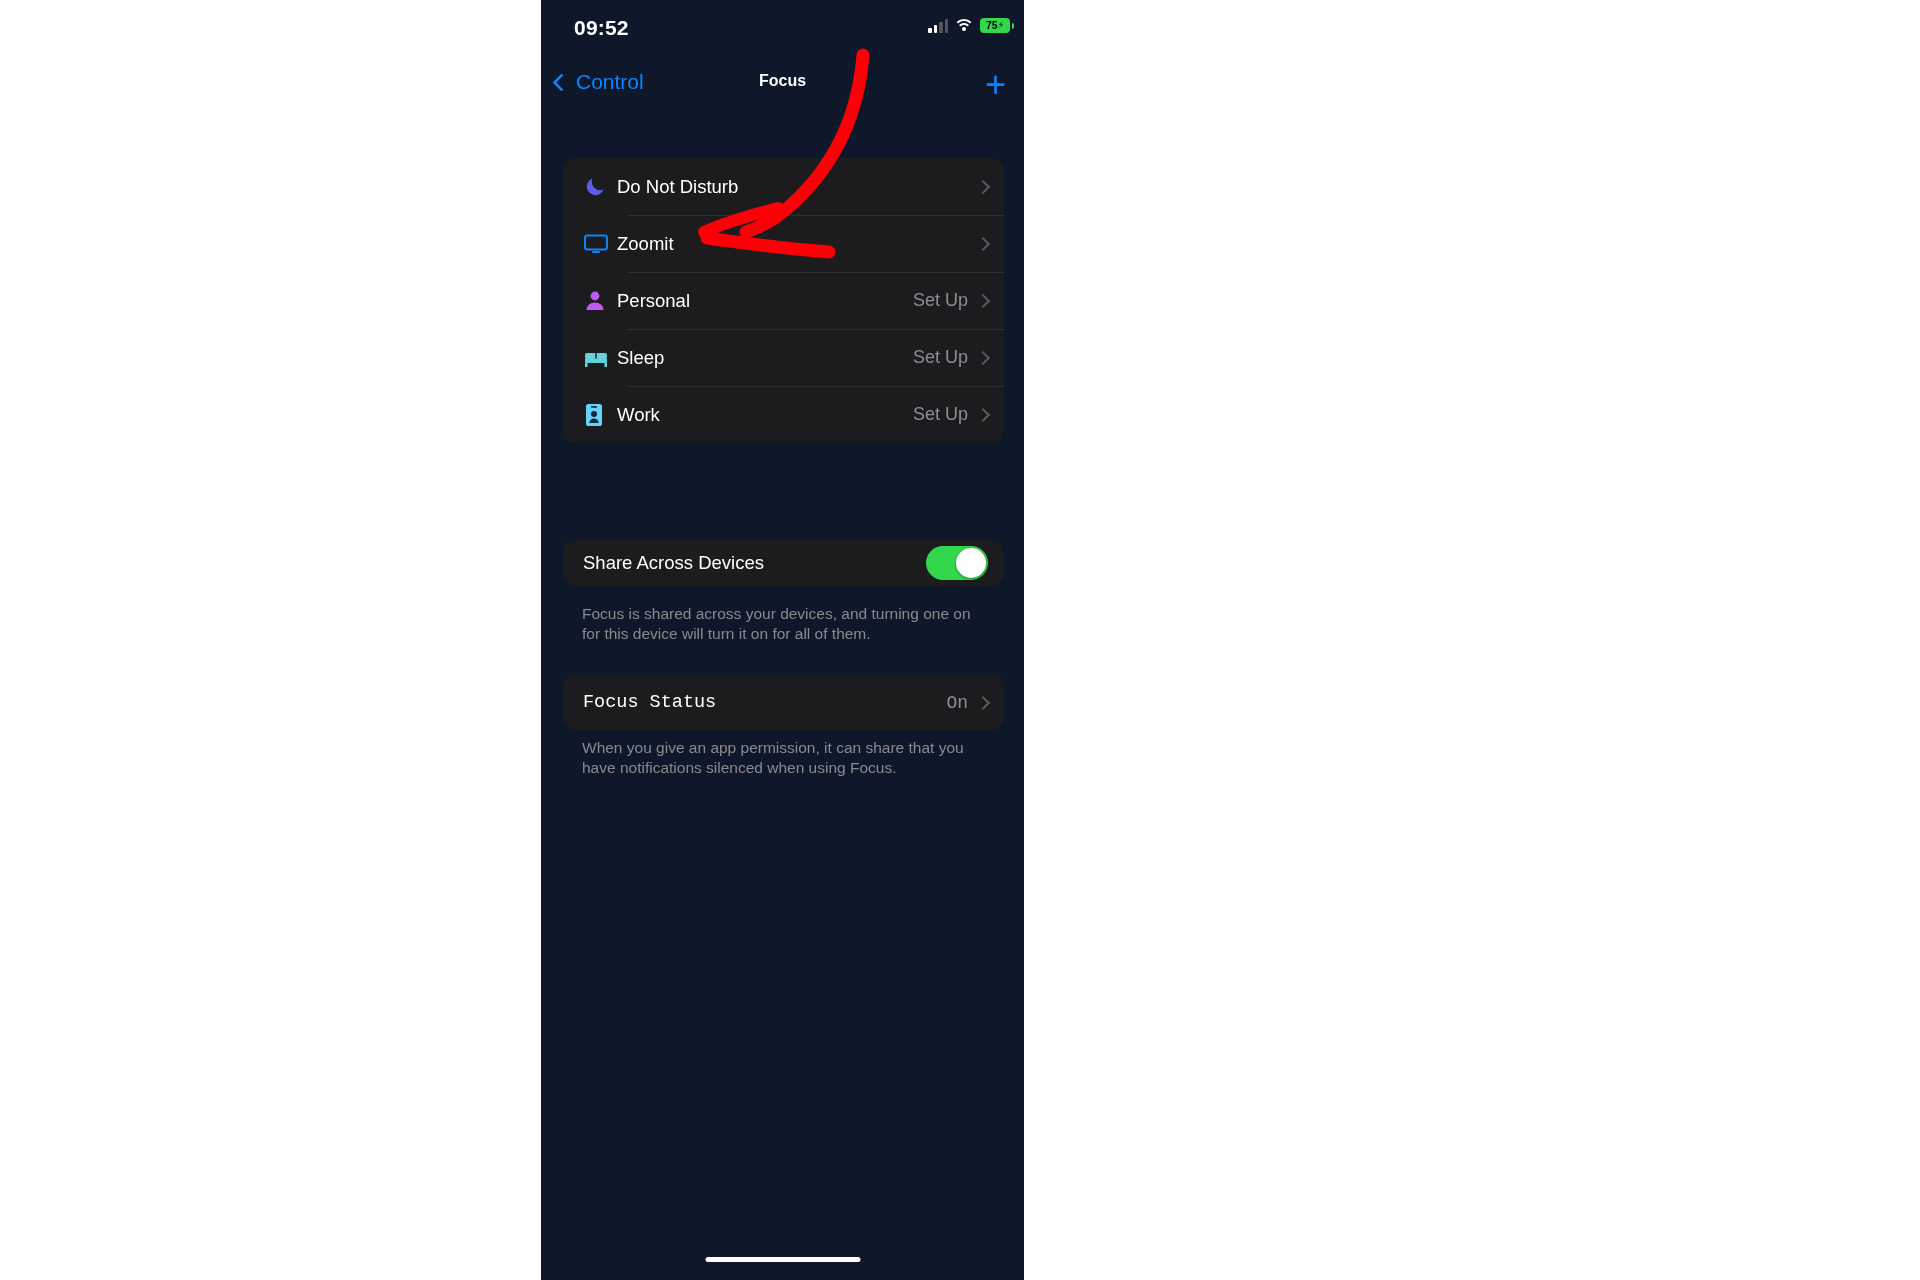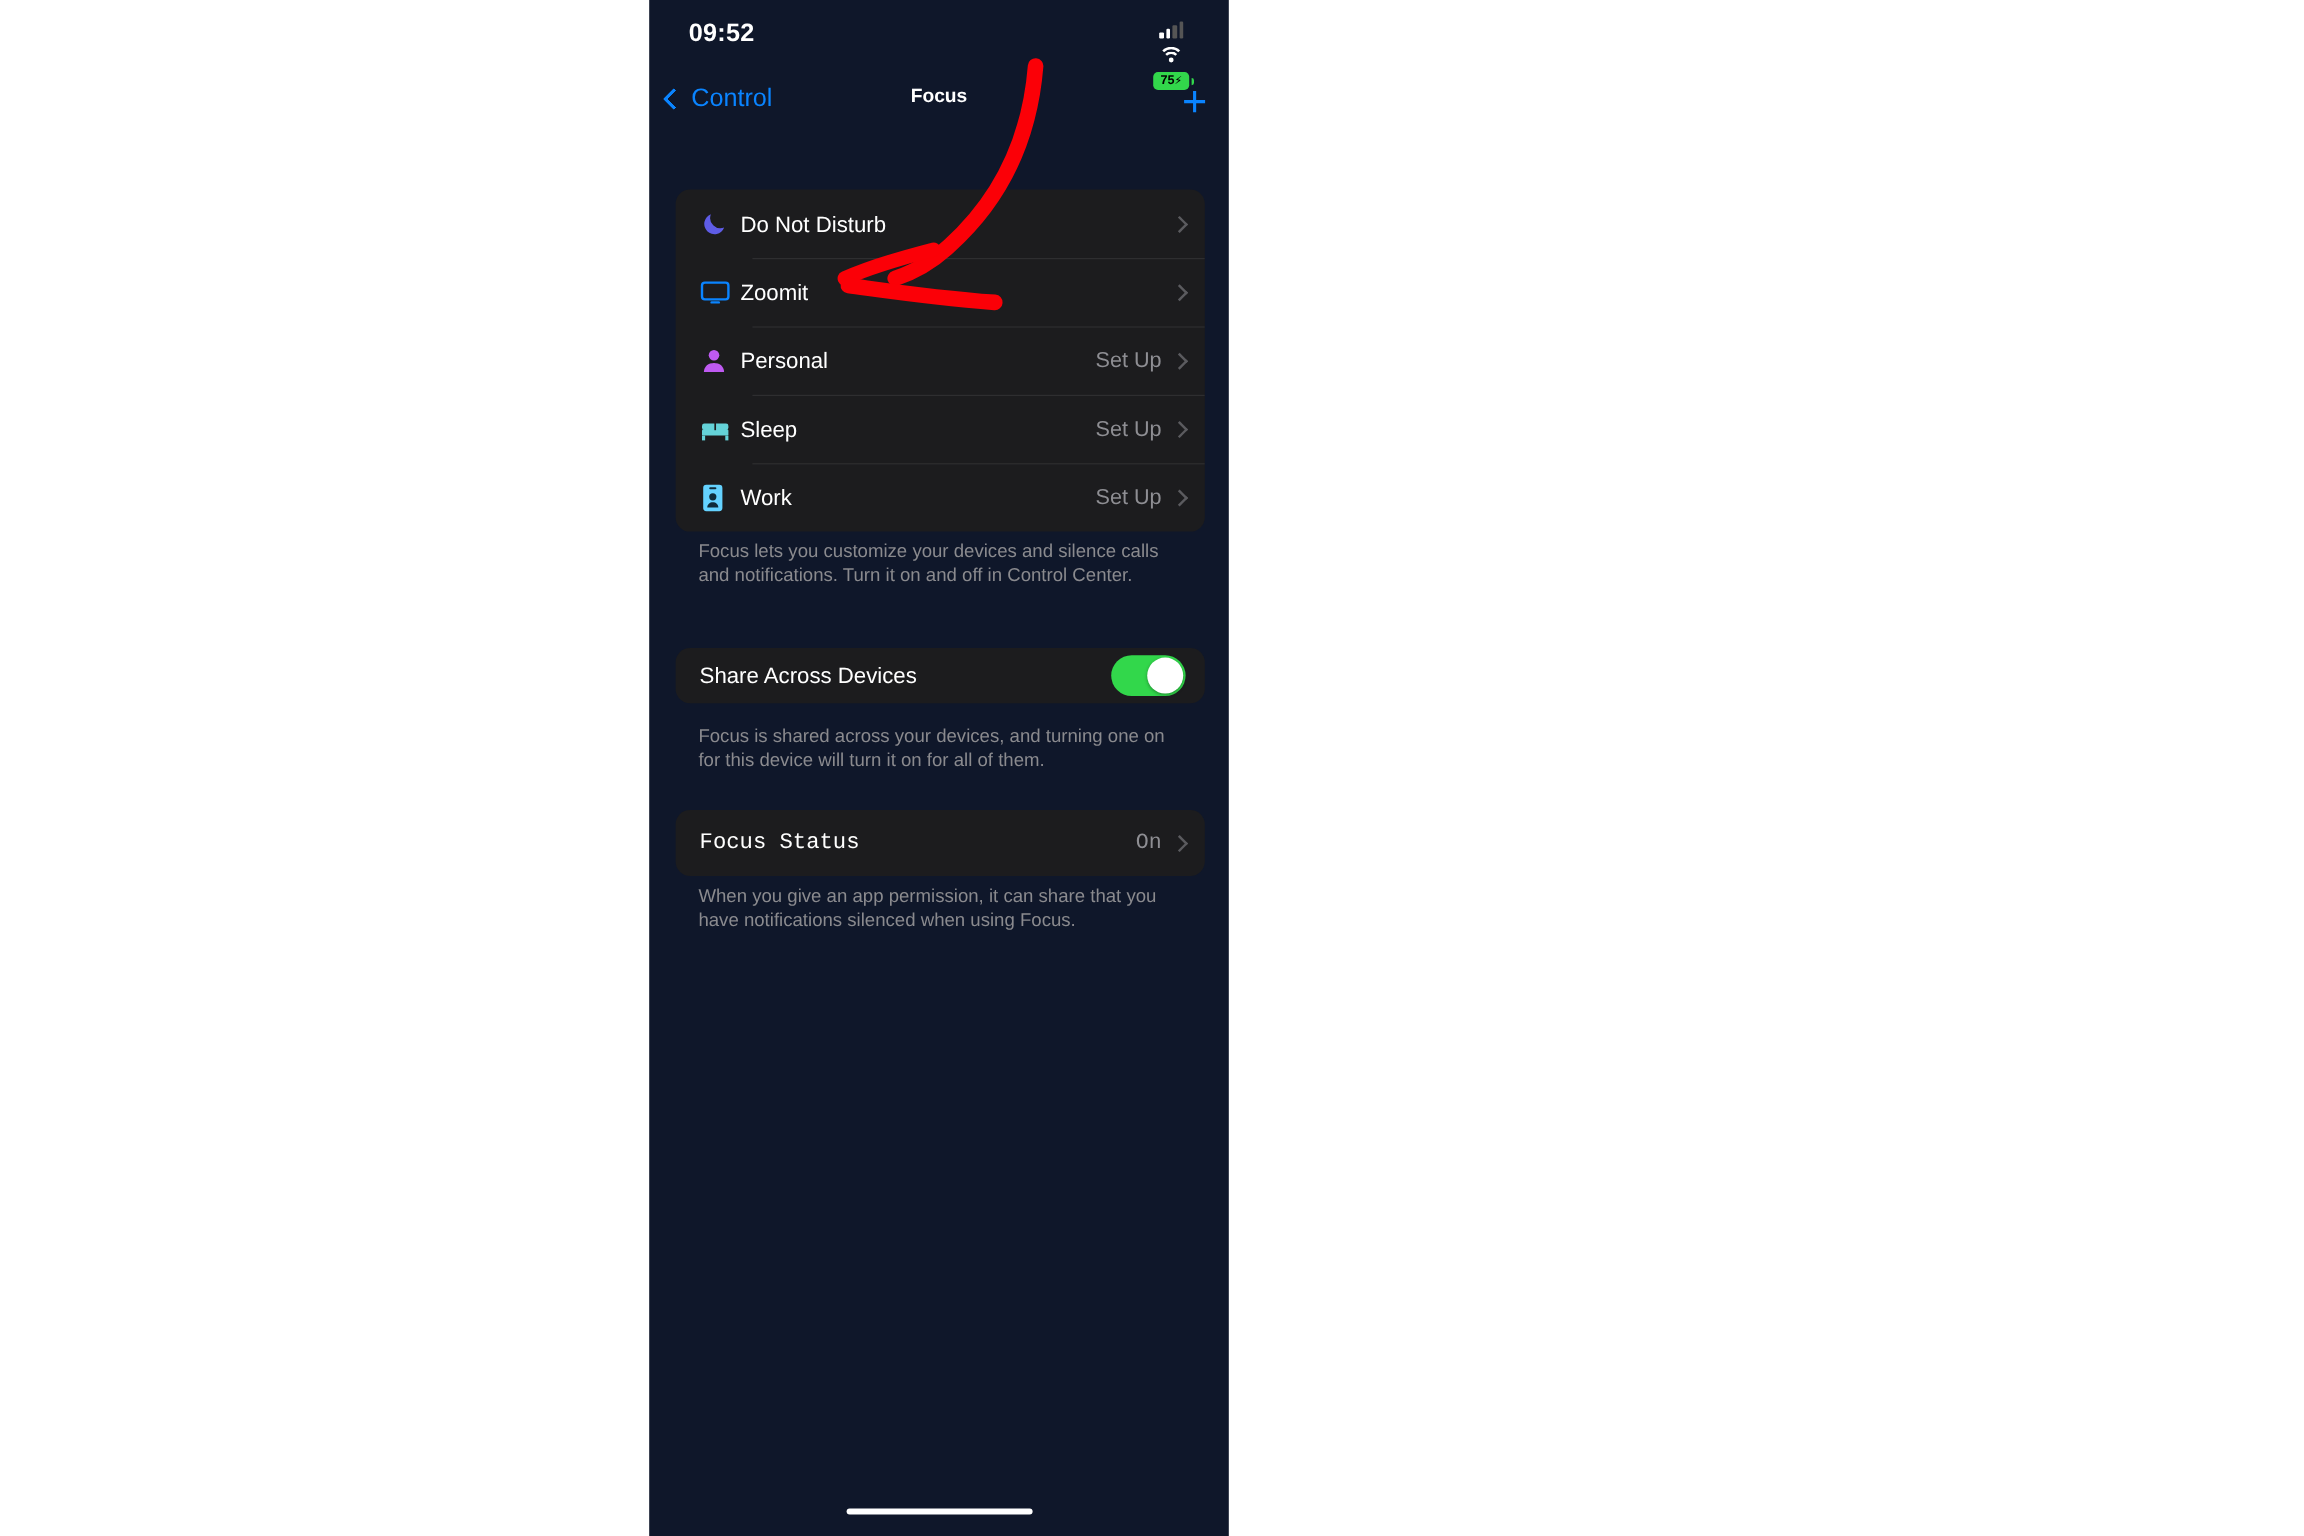--- a/index.html
+++ b/index.html
@@ -12,22 +12,22 @@
     position:absolute;left:541px;top:0;width:483px;height:1280px;
     background:#0f172a;overflow:hidden;
   }
   
   .statusbar{position:absolute;left:0;top:0;width:483px;height:56px;}
   .sb-time{
     position:absolute;left:33px;top:16px;
     color:#ffffff;font-size:21px;font-weight:bold;letter-spacing:.2px;
   }
   .sb-right{
-    position:absolute;right:33px;top:18px;
-    display:flex;align-items:center;gap:7px;flex-direction:column;
+    position:absolute;right:14px;top:18px;
+    display:flex;align-items:center;gap:7px;
   }
   .cell-bars{display:flex;align-items:flex-end;gap:2px;height:14px;}
   .cell-bars i{display:block;width:3.5px;background:#ffffff;border-radius:1px;}
   .cell-bars i:nth-child(1){height:5px;}
   .cell-bars i:nth-child(2){height:8px;}
   .cell-bars i:nth-child(3){height:11px;background:#555;}
   .cell-bars i:nth-child(4){height:14px;background:#555;}
   .wifi{position:relative;width:18px;height:14px;}
   .wifi span{
     position:absolute;left:50%;border:2.2px solid #fff;border-bottom-color:transparent;
@@ -208,21 +208,20 @@
           <path d="M6.4 21c0-2.7 2.1-4.4 4.6-4.4s4.6 1.7 4.6 4.4z" fill="#0f2b3a"></path>
         </svg>
       </div>
       <div class="row-label">Work</div>
       <div class="row-value">Set Up</div>
       <div class="chev-right"></div>
     </div>
 
   </div>
 
-  <div class="footer" style="top:450px;">Focus lets you customize your devices and silence calls and notifications. Turn it on and off in Control Center.</div>
 
   <div class="card" style="top:540px;">
     <div class="row" style="height:46px;">
       <div class="row-label" style="padding-left:0;">Share Across Devices</div>
       <div class="toggle">
         <div class="knob"></div>
       </div>
     </div>
   </div>
 

